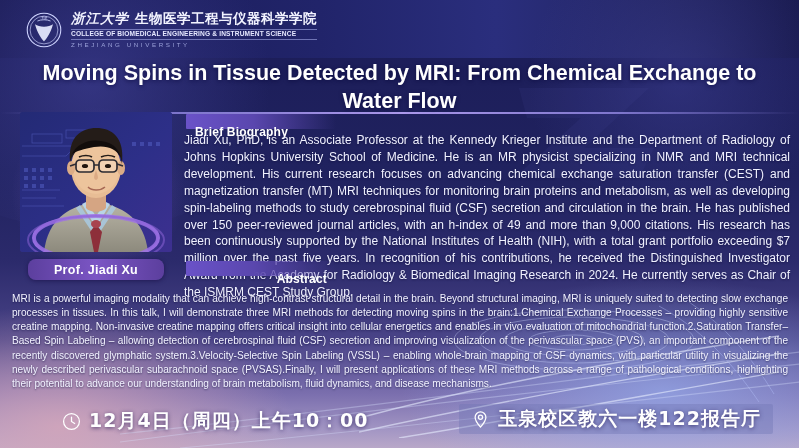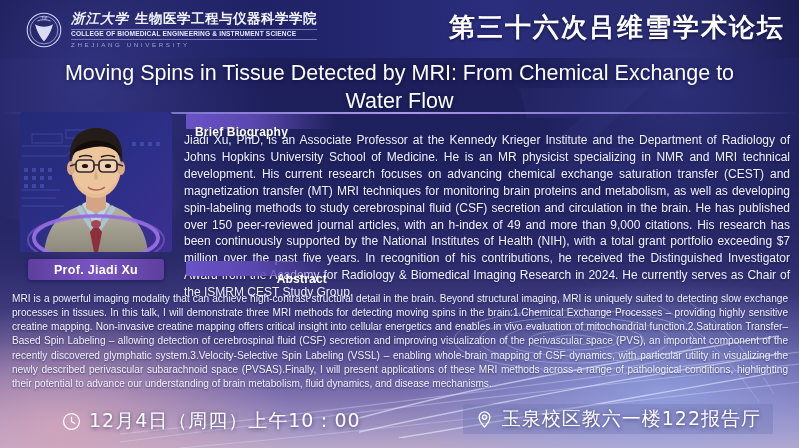--- a/index.html
+++ b/index.html
@@ -65,37 +65,37 @@
   .forum-banner{
     position:absolute;right:14px;top:10px;z-index:6;
     font-family:"DejaVu Sans","Liberation Sans",sans-serif;
     font-size:26px;font-weight:700;color:#ffffff;letter-spacing:2px;
     text-shadow:0 1px 3px rgba(10,10,50,.8);
   }
 
   
   .title{
     position:absolute;left:40px;top:60px;width:719px;z-index:6;text-align:center;
-    font-size:21.5px;font-weight:400;color:#ffffff;line-height:1.28;
+    font-size:21.5px;font-weight:700;color:#ffffff;line-height:1.28;
     text-shadow:0 1px 4px rgba(10,10,60,.75);
   }
   .title-rule{
     position:absolute;left:0;top:112px;width:100%;height:2px;z-index:5;
     background:linear-gradient(90deg,rgba(90,90,190,0) 0%,rgba(140,130,220,.85) 22%,rgba(180,160,245,.95) 50%,rgba(140,130,220,.85) 78%,rgba(90,90,190,0) 100%);
   }
 
   
   .photo-card{position:absolute;left:20px;top:112px;width:152px;height:168px;z-index:7;}
   .photo-frame{
     position:absolute;left:0;top:0;width:152px;height:140px;overflow:hidden;border-radius:3px;
     background:linear-gradient(160deg,#222a72 0%,#2b2f86 45%,#3b2f85 100%);
   }
   .photo-svg{position:absolute;left:0;top:0;width:152px;height:140px;}
   .name-plate{
-    position:absolute;left:8px;bottom:0;width:136px;height:21px;border-radius:3px;
+    position:absolute;left:8px;bottom:0;width:136px;height:21px;border-radius:8px;
     background:linear-gradient(90deg,#5c3f9e 0%,#7b55c4 50%,#5c3f9e 100%);
     display:flex;align-items:center;justify-content:center;
     box-shadow:0 1px 4px rgba(20,10,60,.55);
   }
   .name-plate span{font-size:12.5px;font-weight:700;color:#ffffff;letter-spacing:.3px;}
 
   
   .sec-head{
     position:absolute;z-index:6;height:15px;padding:0 9px 0 9px;
     display:flex;align-items:center;border-radius:1px;
@@ -114,21 +114,21 @@
   .abs-text{
     position:absolute;left:12px;top:292px;width:776px;z-index:6;
     font-size:10.1px;line-height:1.40;color:#f2f2ff;text-align:justify;
     text-shadow:0 1px 2px rgba(15,15,60,.6);
   }
 
   
   .foot-item{
     position:absolute;bottom:14px;z-index:8;display:flex;align-items:center;gap:8px;
     font-family:"DejaVu Sans","Liberation Sans",sans-serif;
-    font-size:19px;font-weight:400;color:#ffffff;letter-spacing:1px;
+    font-size:19px;font-weight:700;color:#ffffff;letter-spacing:1px;
     text-shadow:0 1px 4px rgba(30,20,80,.7);
   }
   #foot-date{left:62px;}
   #foot-place{right:26px;background:rgba(110,116,180,.38);padding:2px 12px;border-radius:2px;margin-top:44px;}
   .foot-ico{width:19px;height:19px;flex:0 0 19px;}
 </style>
 </head>
 <body>
 
 <div id="poster">
@@ -185,21 +185,20 @@
     </svg>
     <div class="logo-text">
       <div class="logo-cn">
         <span class="zju-cn">浙江大学</span><span>生物医学工程与仪器科学学院</span>
       </div>
       <div class="logo-en">COLLEGE OF BIOMEDICAL ENGINEERING &amp; INSTRUMENT SCIENCE</div>
       <div class="logo-uni">ZHEJIANG UNIVERSITY</div>
     </div>
   </div>
 
-  <div class="forum-banner">第三十六次吕维雪学术论坛</div>
 
   <div class="title">Moving Spins in Tissue Detected by MRI: From Chemical Exchange to Water Flow</div>
 
   <div class="photo-card">
     <div class="photo-frame">
       <svg class="photo-svg" viewBox="0 0 152 140">
         <defs>
           <linearGradient id="pbg" x1="0" y1="0" x2="1" y2="1">
             <stop offset="0%" stop-color="#232a75"></stop>
             <stop offset="55%" stop-color="#2d2f88"></stop>

